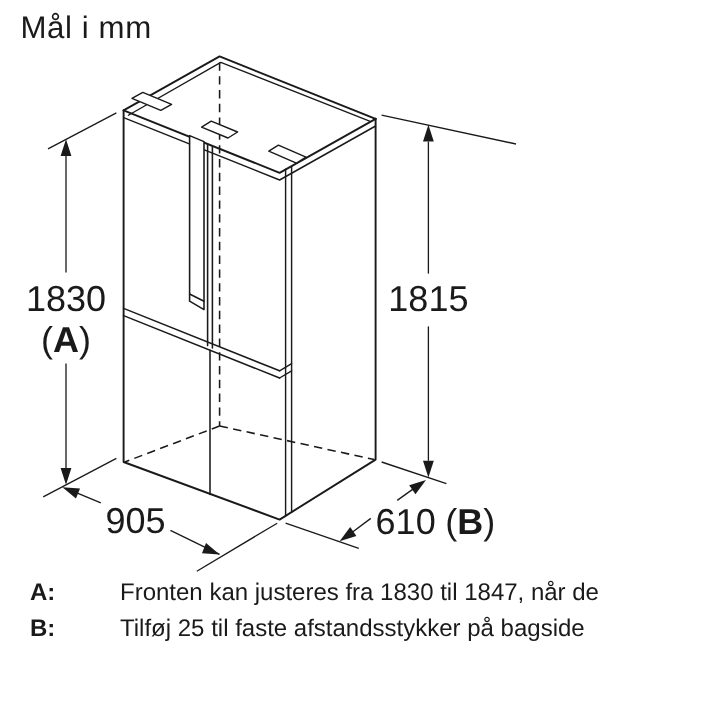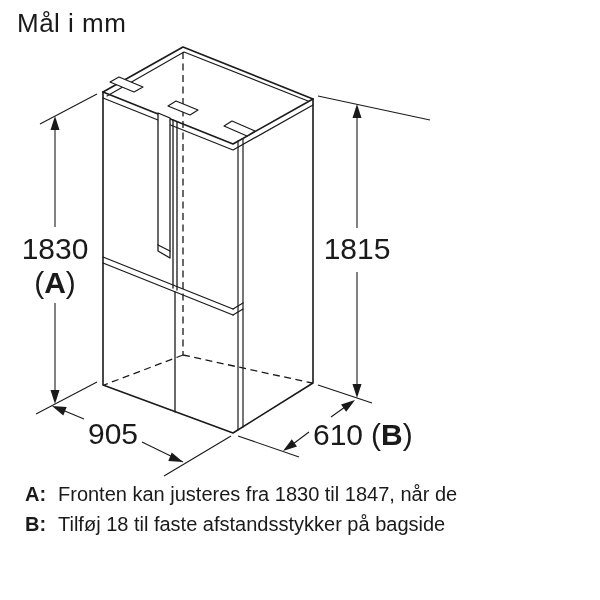--- a/index.html
+++ b/index.html
@@ -12,21 +12,21 @@
   }
   .drawing{position:absolute;left:0;top:0;}
   .dim-text{font-size:30px;fill:#1a1a1a;}
   .dim-bold{font-weight:bold;}
   .notes{
     position:absolute;left:25px;top:479px;width:560px;
     font-size:20px;line-height:30px;
   }
   .note-row{display:flex;align-items:flex-start;}
   .note-label{font-weight:bold;width:33px;flex:none;}
-  .note-lines{flex:1;}
+  .note-lines{flex:1;margin-left:42px;}
 </style>
 </head>
 <body>
 
 <div class="page">
 
   <div class="title">Mål i mm</div>
 
   <svg class="drawing" width="600" height="600" viewBox="0 0 600 600">
 
@@ -139,18 +139,18 @@
   <div class="notes">
     <div class="note-row">
       <span class="note-label">A:</span>
       <div class="note-lines">
         <div>Fronten kan justeres fra 1830 til 1847, når de</div>
       </div>
     </div>
     <div class="note-row">
       <span class="note-label">B:</span>
       <div class="note-lines">
-        <div>Tilføj 18 til faste afstandsstykker på bagside</div>
+        <div>Tilføj 25 til faste afstandsstykker på bagside</div>
       </div>
     </div>
   </div>
 
 </div>
 
 </body></html>

